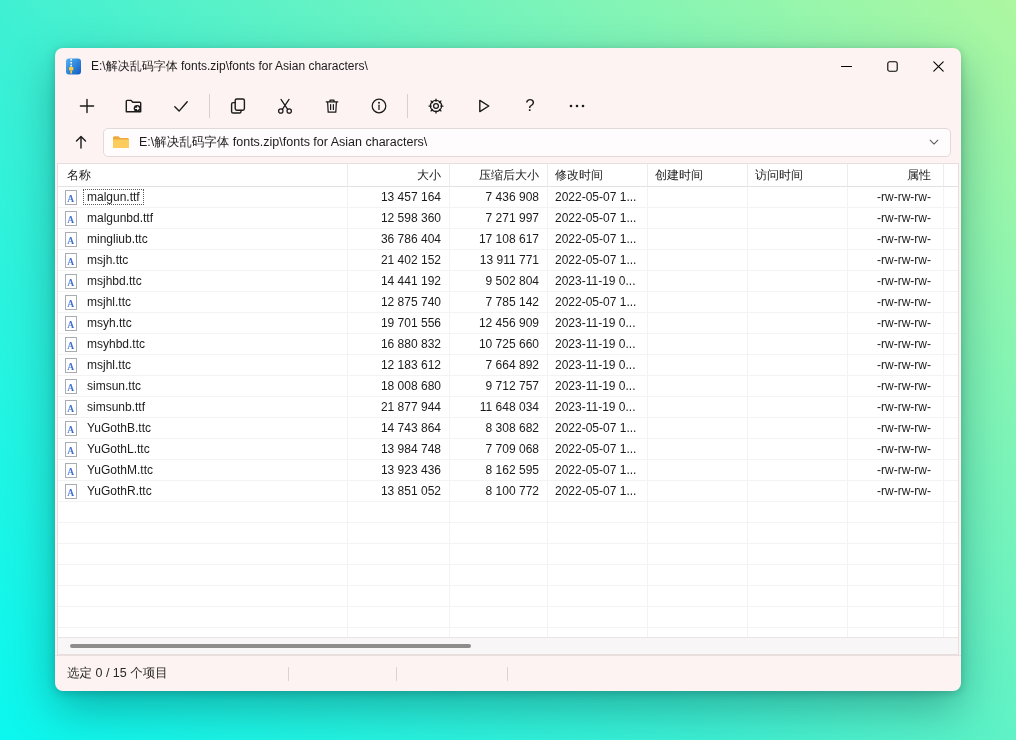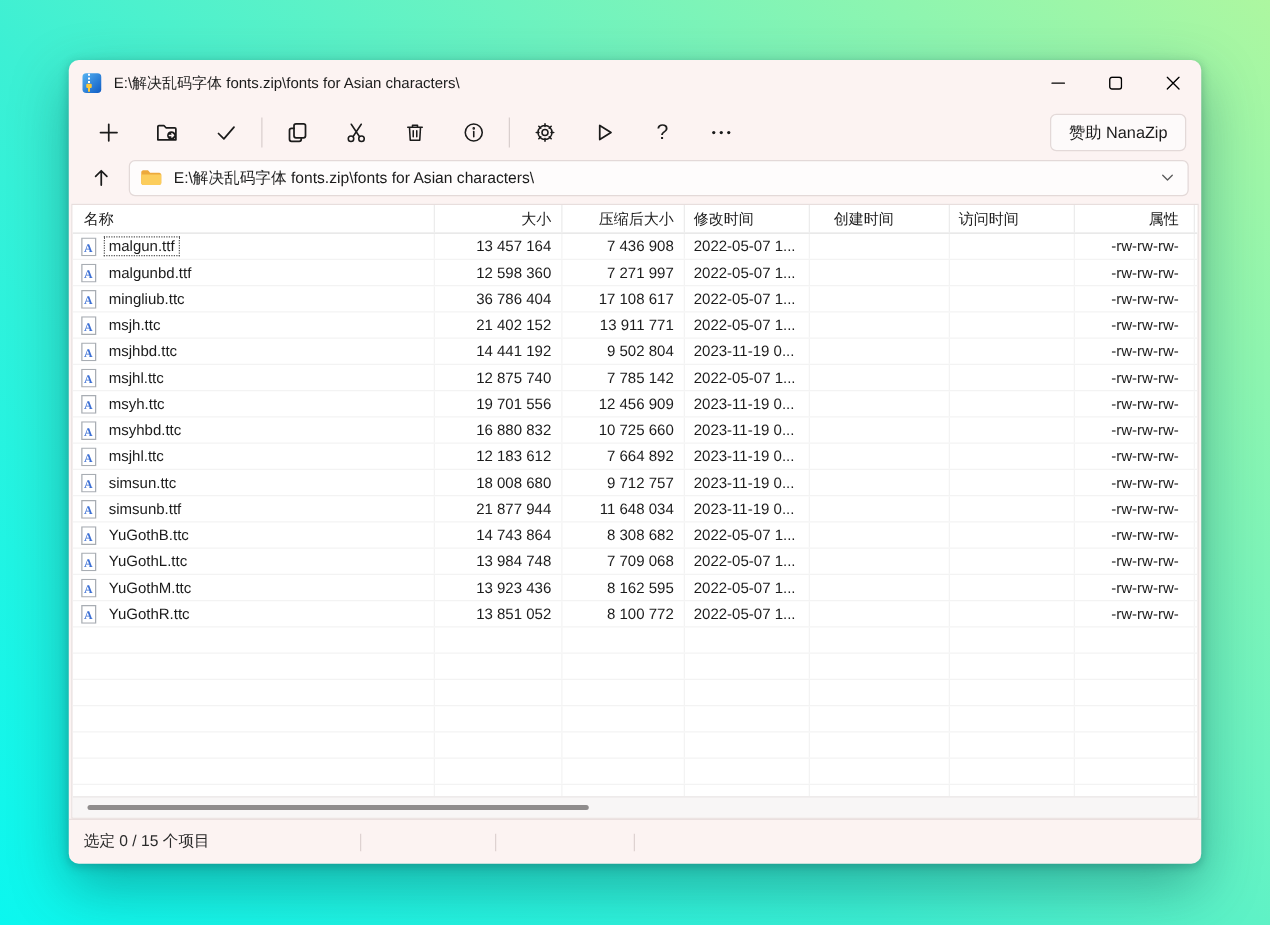--- a/index.html
+++ b/index.html
@@ -47,21 +47,21 @@
   .thead .cell { border-right:1px solid #ececec; font-size:12px; color:#1b1b1b;
     display:flex; align-items:center; }
   .tbody { height:450px; overflow:hidden; flex:0 0 auto; }
   .trow { height:21px; display:flex; border-bottom:1px solid #f3f3f3; }
   .trow .cell { border-right:1px solid #f3f3f3; font-size:12px; color:#1b1b1b;
     display:flex; align-items:center; overflow:hidden; white-space:nowrap; }
   .col-0 { width:290px; padding-left:6px; }
   .col-1 { width:102px; }
   .col-2 { width:98px; }
   .col-3 { width:100px; padding-left:7px; }
-  .col-4 { width:100px; padding-left:7px;margin-left:12px; }
+  .col-4 { width:100px; padding-left:7px; }
   .col-5 { width:100px; padding-left:7px; }
   .col-6 { width:96px; }
   .right { justify-content:flex-end; padding-right:8px; }
   .col-6.right { padding-right:12px; }
   .thead .col-0 { padding-left:9px; }
   .fname { margin-left:5px; padding:0 3px; border:1px dotted transparent; }
   .fname.focused { border-color:#5a5a5a; }
   .ficon { flex:0 0 auto; }
 
   .hscroll { height:17px; background:#f8f6f6; border-top:1px solid #eae6e6; position:relative;
@@ -178,23 +178,20 @@
       <div class="tool-btn">
         <span style="font-size:17px;color:#1b1b1b;">?</span>
       </div>
       <div class="tool-btn">
         <svg width="20" height="20" viewBox="0 0 20 20" fill="currentColor">
           <circle cx="4" cy="10" r="1.3"></circle>
             <circle cx="10" cy="10" r="1.3"></circle>
             <circle cx="16" cy="10" r="1.3"></circle>
         </svg>
       </div>
-      <div class="sponsor-btn">
-        <span>赞助 NanaZip</span>
-      </div>
     </div>
 
     <div class="addressbar">
       <div class="up-btn">
         <svg class="stroke" width="18" height="18" viewBox="0 0 18 18">
             <path d="M9 15V3.6M4.5 8.1L9 3.6l4.5 4.5"></path>
           </svg>
       </div>
       <div class="path-box">
         <svg width="18" height="14" viewBox="0 0 18 14">

